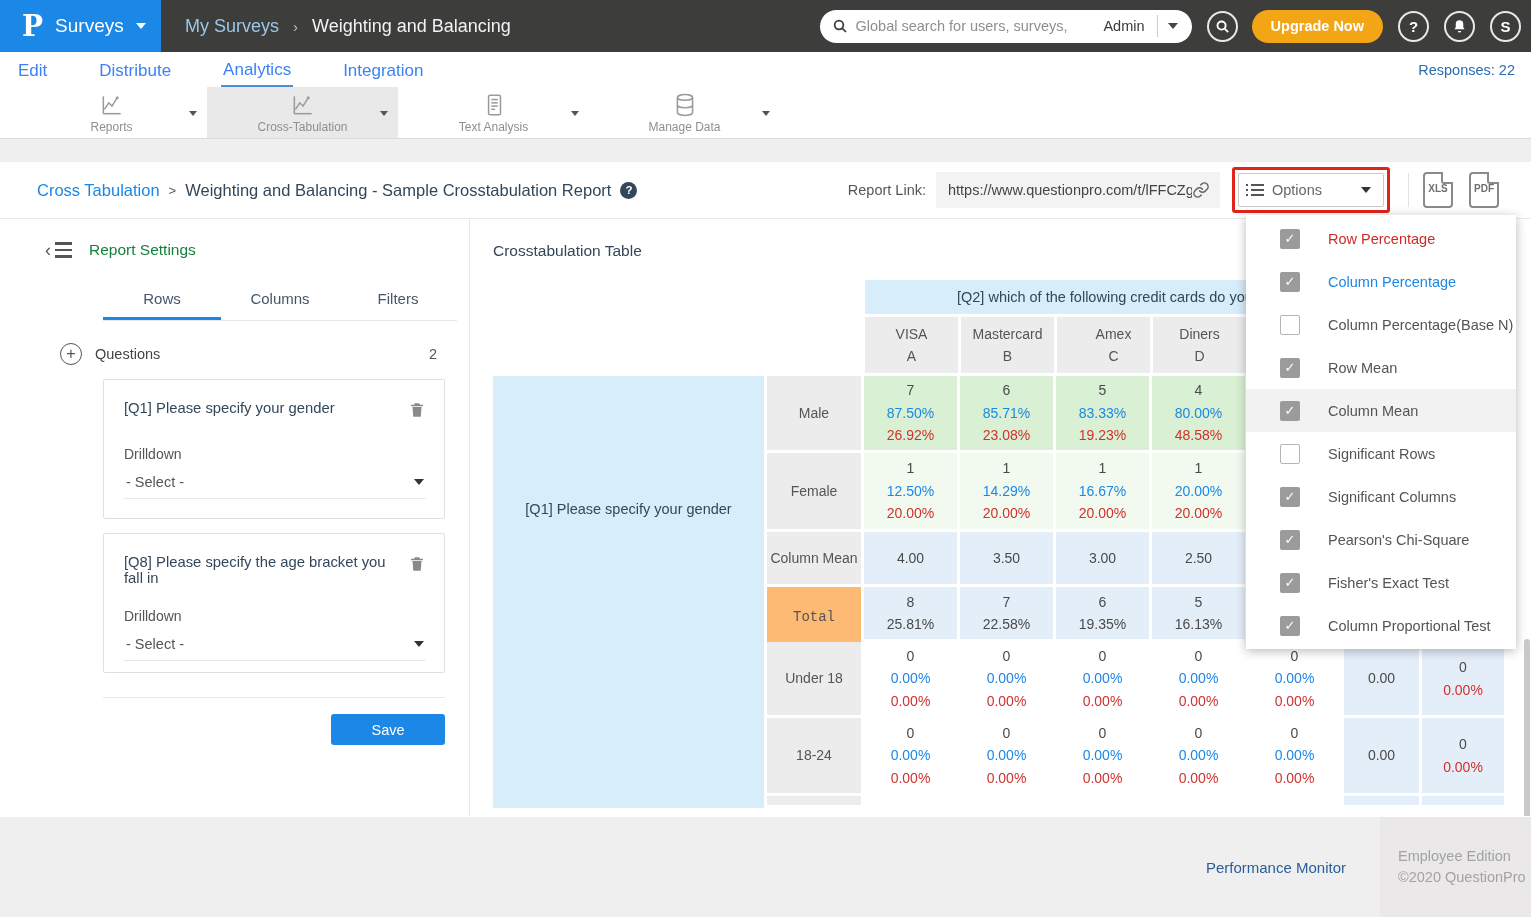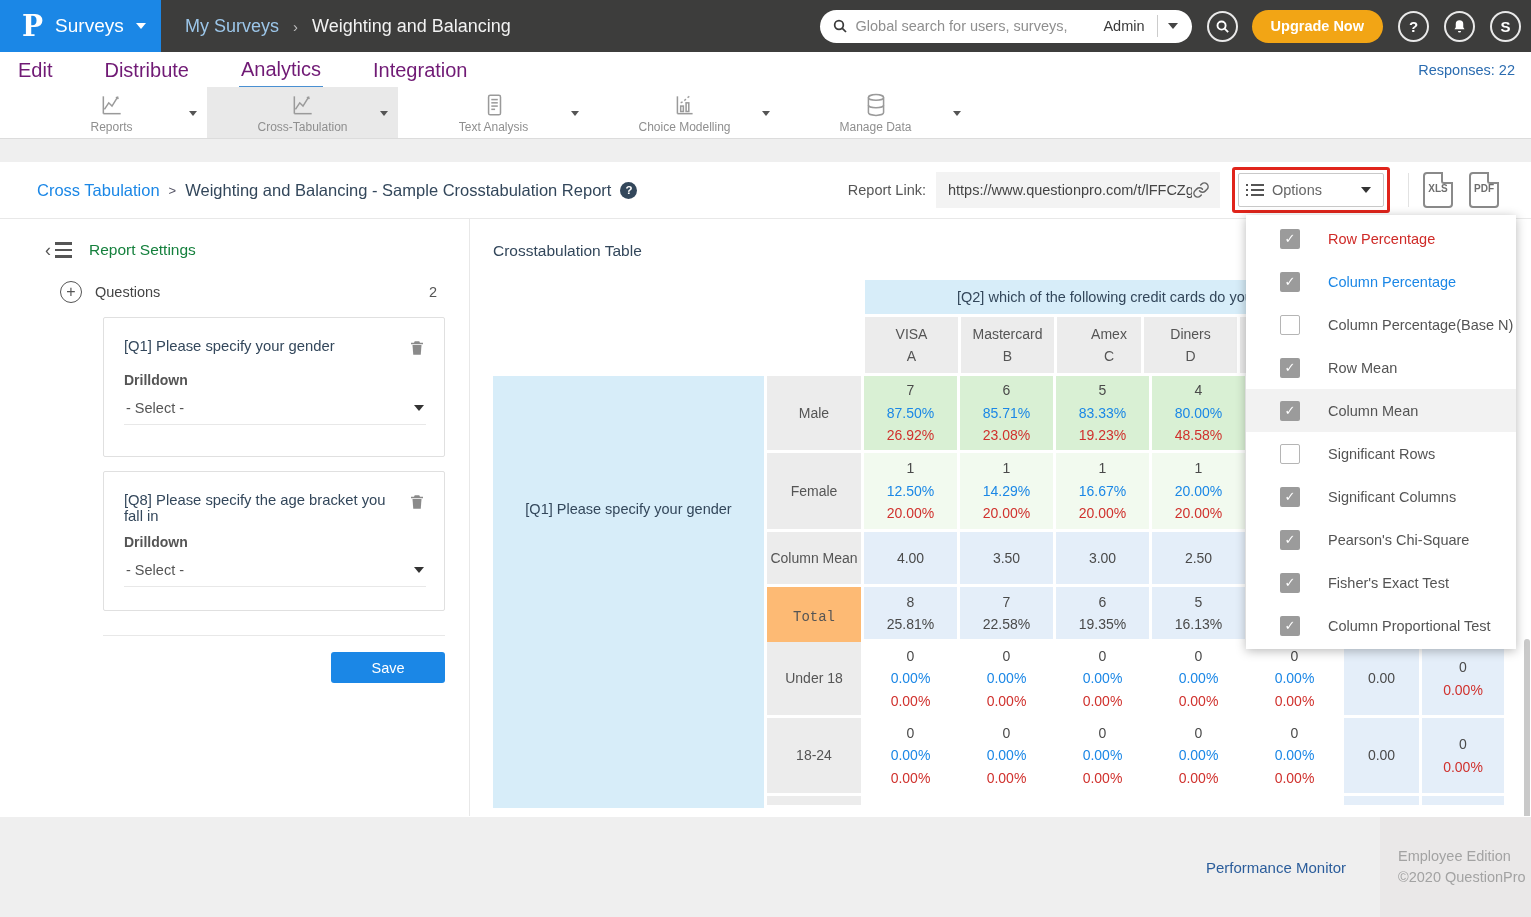--- a/index.html
+++ b/index.html
@@ -21,21 +21,21 @@
   .search-pill input { border:none; outline:none; flex:1; font-size:14.5px; color:#333; margin-left:8px; font-family:inherit; background:transparent; }
   .search-pill input::placeholder { color:#8f8f8f; }
   .scope { font-size:14.5px; color:#3a3a3a; padding:0 12px 0 6px; border-right:1px solid #ccc; height:22px; line-height:22px;margin-left:27px; }
   .scope-caret-btn { padding:0 10px; height:100%; display:flex; align-items:center; cursor:pointer; }
   .scope-caret-btn .caret{ border-top-color:#444; }
   .circle-btn { width:31px; height:31px; border:2px solid #e9e9e9; border-radius:50%; display:flex; align-items:center; justify-content:center; color:#fff; font-weight:bold; font-size:15px; margin-left:15px; cursor:pointer; flex:none; }
   .upgrade-btn { background:#f2a515; color:#fff; font-weight:bold; font-size:14.5px; border:none; border-radius:17px; height:33px; padding:0 19px; margin-left:14px; cursor:pointer; font-family:inherit; }
 
   
   .subnav { height:35px; background:#fff; display:flex; align-items:center; padding:0 16px; }
-  .nav-item { font-size:20px; color:#701a75; margin-right:48px; padding:7px 2px 5px; cursor:pointer; }
+  .nav-item { font-size:17px; color:#3b82f6; margin-right:48px; padding:7px 2px 5px; cursor:pointer; }
   .nav-item.active { border-bottom:2px solid #4a90d2; }
   .responses { margin-left:auto; font-size:14.5px; color:#2b6cb0; }
 
   
   .toolbar { height:52px; background:#fff; border-bottom:1px solid #dcdcdc; display:flex; padding-left:16px; }
   .tool-item { width:191px; height:100%; position:relative; display:flex; flex-direction:column; align-items:center; justify-content:center; cursor:pointer; }
   .tool-item.active { background:#e9e9e9; }
   .tool-item .tool-icon { color:#9a9a9a; height:27px; }
   .tool-item .tool-label { font-size:12px; color:#8f8f8f; margin-top:1px; }
   .tool-item .tool-caret { position:absolute; right:10px; top:24px; border-top-color:#555; border-left-width:4px; border-right-width:4px; border-top-width:5px; }
@@ -79,21 +79,21 @@
   .tab { width:120px; text-align:center; font-size:15px; color:#45576a; padding:9px 0 10px; cursor:pointer; }
   .tab.active { border-bottom:3px solid #1b87e6; }
   .questions-row { display:flex; align-items:center; margin:22px 0 0 15px; }
   .plus-circle { width:22px; height:22px; border:1.5px solid #555; border-radius:50%; color:#555; font-size:16px; line-height:19px; text-align:center; cursor:pointer; }
   .q-label { font-size:14.5px; color:#444; margin-left:13px; }
   .q-count { margin-left:auto; margin-right:20px; font-size:14.5px; color:#555; }
   .q-card { border:1px solid #e0e0e0; border-radius:2px; margin:14px 12px 0 58px; padding:20px 18px 0 20px; height:140px; }
   .q-card .q-top { display:flex; align-items:flex-start; }
   .q-card .q-text { font-size:14.8px; color:#33475b; flex:1; padding-right:10px; }
   .trash { color:#8a8a8a; cursor:pointer; flex:none; }
-  .drill { font-size:14px; color:#555; margin-top:10px;font-weight:bold; }
+  .drill { font-size:14px; color:#555; margin-top:22px; }
   .select-row { display:flex; align-items:center; border-bottom:1px solid #e8e8e8; padding:12px 2px 8px; cursor:pointer; }
   .select-row .val { font-size:14.5px; color:#555; flex:1; }
   .select-row .caret { border-top-color:#333; }
   .panel-div { height:1px; background:#e8e8e8; margin:24px 12px 0 58px; }
   .save-btn { display:block; margin:16px 12px 0 auto; width:114px; height:31px; background:#1b87e6; color:#fff; border:none; border-radius:3px; font-size:14.5px; cursor:pointer; font-family:inherit; }
 
   
   .table-area { flex:1; position:relative; padding:23px 0 0 23px; overflow:hidden; }
   .xtab-title { font-size:15.5px; color:#33475b; }
   .xtab { width:1014px; margin-top:20px; font-size:14px; }
@@ -209,31 +209,20 @@
           <line x1="9.5" y1="7" x2="15.5" y2="7"></line>
           <line x1="9.5" y1="10" x2="15.5" y2="10"></line>
           <line x1="9.5" y1="13" x2="15.5" y2="13"></line>
           <line x1="9.5" y1="16" x2="13" y2="16"></line>
         </svg></span>
       <div class="tool-label">Text Analysis</div>
       <span class="caret tool-caret"></span>
     </div>
     <div class="tool-item">
       <span class="tool-icon"><svg width="26" height="26" viewBox="0 0 24 24" fill="none" stroke="currentColor" stroke-width="1.4">
-          <path d="M5 4v16"></path>
-          <path d="M5 20h14"></path>
-          <rect x="8" y="13" width="2.5" height="5"></rect>
-          <rect x="13" y="10" width="2.5" height="8"></rect>
-          <path d="M8 10c3-1 5-4 8-6" stroke-dasharray="2 2"></path>
-        </svg></span>
-      <div class="tool-label">Choice Modelling</div>
-      <span class="caret tool-caret"></span>
-    </div>
-    <div class="tool-item">
-      <span class="tool-icon"><svg width="26" height="26" viewBox="0 0 24 24" fill="none" stroke="currentColor" stroke-width="1.4">
           <ellipse cx="12" cy="5" rx="7" ry="2.6"></ellipse>
           <path d="M5 5v7c0 1.4 3.1 2.6 7 2.6s7-1.2 7-2.6V5"></path>
           <path d="M5 12v7c0 1.4 3.1 2.6 7 2.6s7-1.2 7-2.6v-7"></path>
         </svg></span>
       <div class="tool-label">Manage Data</div>
       <span class="caret tool-caret"></span>
     </div>
   </div>
 
 <div class="gray-gap"></div>
@@ -283,20 +272,25 @@
         <span class="collapse-icon">
           <span class="lt">‹</span>
           <span class="bars">
               <i></i>
               <i></i>
               <i></i>
             </span>
         </span>
         <span class="rs-title">Report Settings</span>
       </div>
+      <div class="tabs" id="settings-tabs">
+          <div class="tab active">Rows</div>
+          <div class="tab">Columns</div>
+          <div class="tab">Filters</div>
+        </div>
       <div class="questions-row">
         <span class="plus-circle">+</span>
         <span class="q-label">Questions</span>
         <span class="q-count">2</span>
       </div>
       <div id="question-cards">
           <div class="q-card">
             <div class="q-top">
               <div class="q-text">[Q1] Please specify your gender</div>
               <span class="trash"><svg width="18" height="20" viewBox="0 0 24 24" fill="currentColor">
@@ -339,21 +333,21 @@
           <div class="xrow">
             <div class="xspacer"></div>
             <div class="xcell colhead" style="width: 93px; height: 56px; background: rgb(236, 236, 236);">
               <span>VISA</span>
               <span>A</span>
             </div>
             <div class="xcell colhead" style="width: 93px; height: 56px; background: rgb(236, 236, 236);">
               <span>Mastercard</span>
               <span>B</span>
             </div>
-            <div class="xcell colhead" style="width: 84px; height: 56px; background: rgb(236, 236, 236); padding-left: 20px;">
+            <div class="xcell colhead" style="width: 93px; height: 56px; background: rgb(236, 236, 236); padding-left: 20px;">
               <span>Amex</span>
               <span>C</span>
             </div>
             <div class="xcell colhead" style="width: 93px; height: 56px; background: rgb(236, 236, 236);">
               <span>Diners</span>
               <span>D</span>
             </div>
             <div class="xcell colhead" style="width: 93px; height: 56px; background: rgb(236, 236, 236);">
               <span></span>
               <span></span>

